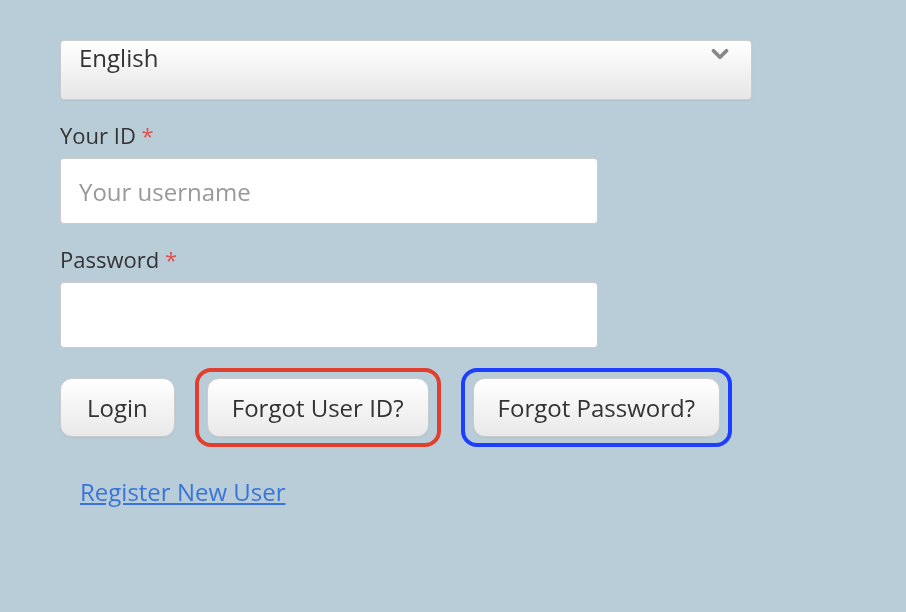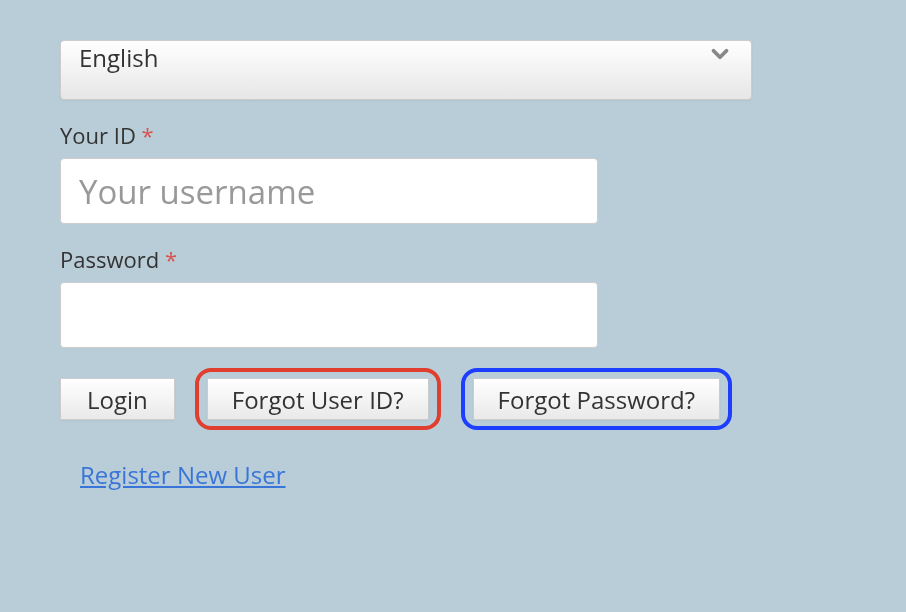--- a/index.html
+++ b/index.html
@@ -57,43 +57,43 @@
     .dropdown-chevron {
       color: #888;
     }
     
     .text-input {
       width: 538px;
       height: 66px;
       border: 1px solid #ccc;
       border-radius: 4px;
       background: #fff;
-      font-size: 33px;
+      font-size: 24px;
       padding: 0 18px;
       color: #333;
       font-family: inherit;
     }
     
     .text-input::placeholder {
       color: #999;
     }
     
     .button-row {
       display: flex;
       gap: 20px;
       align-items: center;
       margin-top: 16px;
     }
     
     .btn {
-      height: 42px;
+      height: 59px;
       padding: 0 24px;
       background: linear-gradient(to bottom, #ffffff 0%, #e9e9e9 100%);
       border: 1px solid #ccc;
-      border-radius: 0;
+      border-radius: 12px;
       font-size: 24px;
       color: #333;
       cursor: pointer;
       font-family: inherit;
       box-shadow: 0 1px 2px rgba(0,0,0,0.05);
     }
     
     .btn-login {
       padding: 0 26px;
     }

